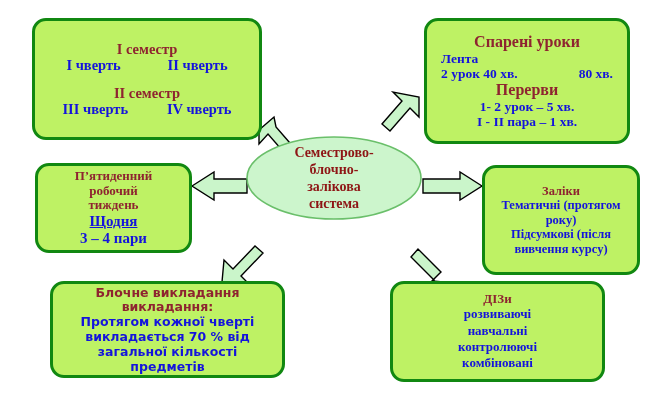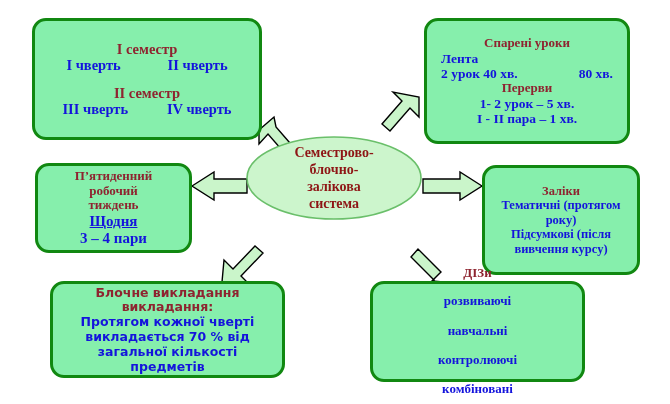--- a/index.html
+++ b/index.html
@@ -5,21 +5,21 @@
   html,body{margin:0;padding:0;background:#ffffff;}
   body{
     width:670px;height:404px;overflow:hidden;
     font-family:"Liberation Serif", serif;
   }
   #canvas{position:relative;width:670px;height:404px;background:#fff;}
   svg.layer{position:absolute;left:0;top:0;width:670px;height:404px;}
   .node{
     position:absolute;
     box-sizing:border-box;
-    background:#86efac;
+    background:#bef264;
     border:3px solid #118811;
     border-radius:14px;
     display:flex;
     flex-direction:column;
     align-items:center;
     justify-content:center;
     text-align:center;
     z-index:3;
   }
   .center-label{
@@ -47,38 +47,38 @@
     line-height:1.22;
     font-family:"Liberation Serif", serif;
   }
   
   #node-semesters{left:32px;top:18px;width:230px;height:122px;padding:6px 8px;}
   #node-semesters .hdr{font-size:14.5px;}
   #node-semesters .row{display:flex;width:100%;justify-content:space-around;font-size:14.5px;text-align:center;}
   #node-semesters .spacer{height:12px;}
   
   #node-paired{left:424px;top:18px;width:206px;height:126px;padding:5px 6px;}
-  #node-paired .hdr{font-size:13px;}
+  #node-paired .hdr{font-size:16px;}
   #node-paired .blue{font-size:13.5px;}
   #node-paired .lrow{display:flex;width:100%;justify-content:space-between;padding:0 8px;box-sizing:border-box;}
   
   #node-week{left:35px;top:163px;width:157px;height:90px;padding:4px;}
   #node-week .hdr{font-size:13px;}
   #node-week .blue{font-size:15px;}
   .underline{text-decoration:underline;}
   
   #node-zaliky{left:482px;top:165px;width:158px;height:110px;padding:20px 5px;justify-content:center;}
   #node-zaliky .hdr{font-size:12.5px;}
   #node-zaliky .blue{font-size:12.5px;line-height:1.16;}
   
   #node-block{left:50px;top:281px;width:235px;height:97px;padding:4px 6px;font-family:"DejaVu Sans", sans-serif;}
   #node-block .hdr{font-size:12.5px;font-family:"DejaVu Sans", sans-serif;}
   #node-block .blue{font-size:12.5px;font-family:"DejaVu Sans", sans-serif;line-height:1.2;}
   
-  #node-dz{left:370px;top:281px;width:215px;height:101px;padding:20px 6px;gap:13px;}
+  #node-dz{left:390px;top:281px;width:215px;height:101px;padding:20px 6px;}
   #node-dz .hdr{font-size:13px;}
   #node-dz .blue{font-size:13px;line-height:1.25;}
 </style>
 </head>
 <body>
 
 <div id="canvas">
 
   <svg class="layer" viewBox="0 0 670 404">
     <g stroke="#000000" stroke-width="1.4" fill="#caf5ca" stroke-linejoin="miter">

